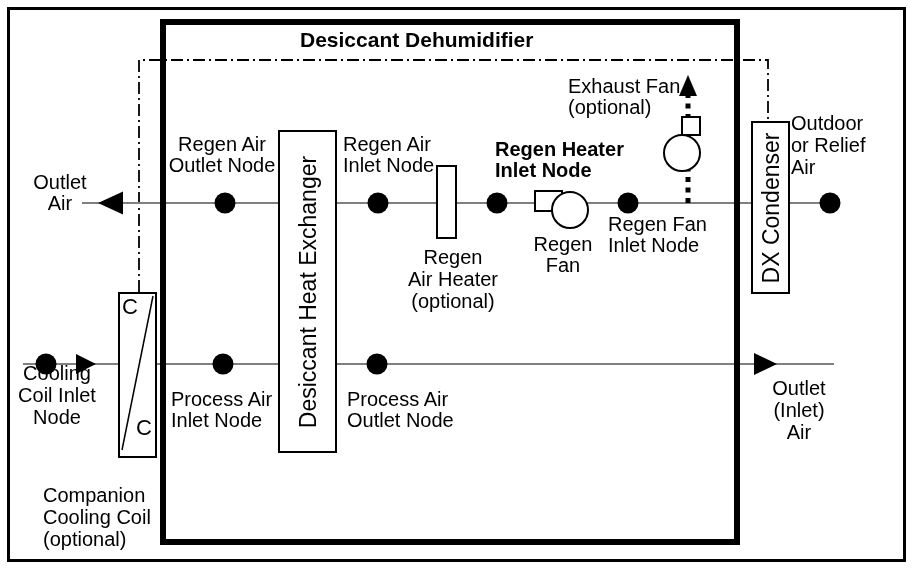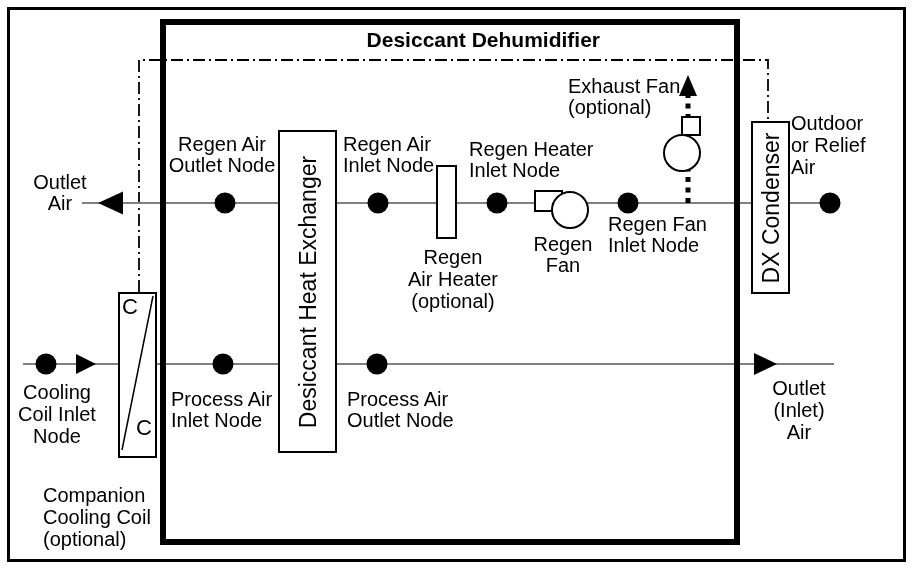--- a/index.html
+++ b/index.html
@@ -9,21 +9,21 @@
     overflow:hidden;
   }
   .stage svg{position:absolute;left:0;top:0;}
   .lbl{
     position:absolute;white-space:pre-line;font-size:20px;line-height:21px;
     color:#000;
   }
   .lbl.c{text-align:center;}
   .lbl.lh22{line-height:22px;}
   .title{
-    position:absolute;left:300px;top:28px;width:300px;text-align:right;
+    position:absolute;left:300px;top:28px;width:300px;text-align:left;
     font-size:21px;font-weight:bold;
   }
   .rot{
     position:absolute;text-align:center;font-size:23px;line-height:24px;
     transform:rotate(-90deg);
   }
   .rot.dhx{left:158px;top:280px;width:300px;}
   .rot.dxc{left:681px;top:196px;width:180px;}
   .cmark{position:absolute;font-size:22px;line-height:22px;}
 </style>
@@ -81,21 +81,21 @@
 
   <div class="lbl c" style="left:18px;top:172px;width:84px;">Outlet
 Air</div>
 
   <div class="lbl c" style="left:160px;top:134px;width:124px;">Regen Air
 Outlet Node</div>
 
   <div class="lbl" style="left:343px;top:134px;">Regen Air
 Inlet Node</div>
 
-  <div class="lbl" style="left:469px;top:139px;">Regen Heater
+  <div class="lbl" style="left:495px;top:139px;font-weight:bold;">Regen Heater
 Inlet Node</div>
 
   <div class="lbl c lh22" style="left:393px;top:246px;width:120px;">Regen
 Air Heater
 (optional)</div>
 
   <div class="lbl c" style="left:513px;top:234px;width:100px;">Regen
 Fan</div>
 
   <div class="lbl" style="left:608px;top:214px;">Regen Fan
@@ -105,21 +105,21 @@
 (optional)</div>
 
   <div class="lbl lh22" style="left:791px;top:112px;">Outdoor
 or Relief
 Air</div>
 
   <div class="lbl c lh22" style="left:749px;top:377px;width:100px;">Outlet
 (Inlet)
 Air</div>
 
-  <div class="lbl c lh22" style="left:12px;top:381px;width:90px;">Cooling
+  <div class="lbl c lh22" style="left:12px;top:362px;width:90px;">Cooling
 Coil Inlet
 Node</div>
 
   <div class="lbl" style="left:171px;top:389px;">Process Air
 Inlet Node</div>
 
   <div class="lbl" style="left:347px;top:389px;">Process Air
 Outlet Node</div>
 
   <div class="lbl lh22" style="left:43px;top:476px;margin-top:8px;">Companion

